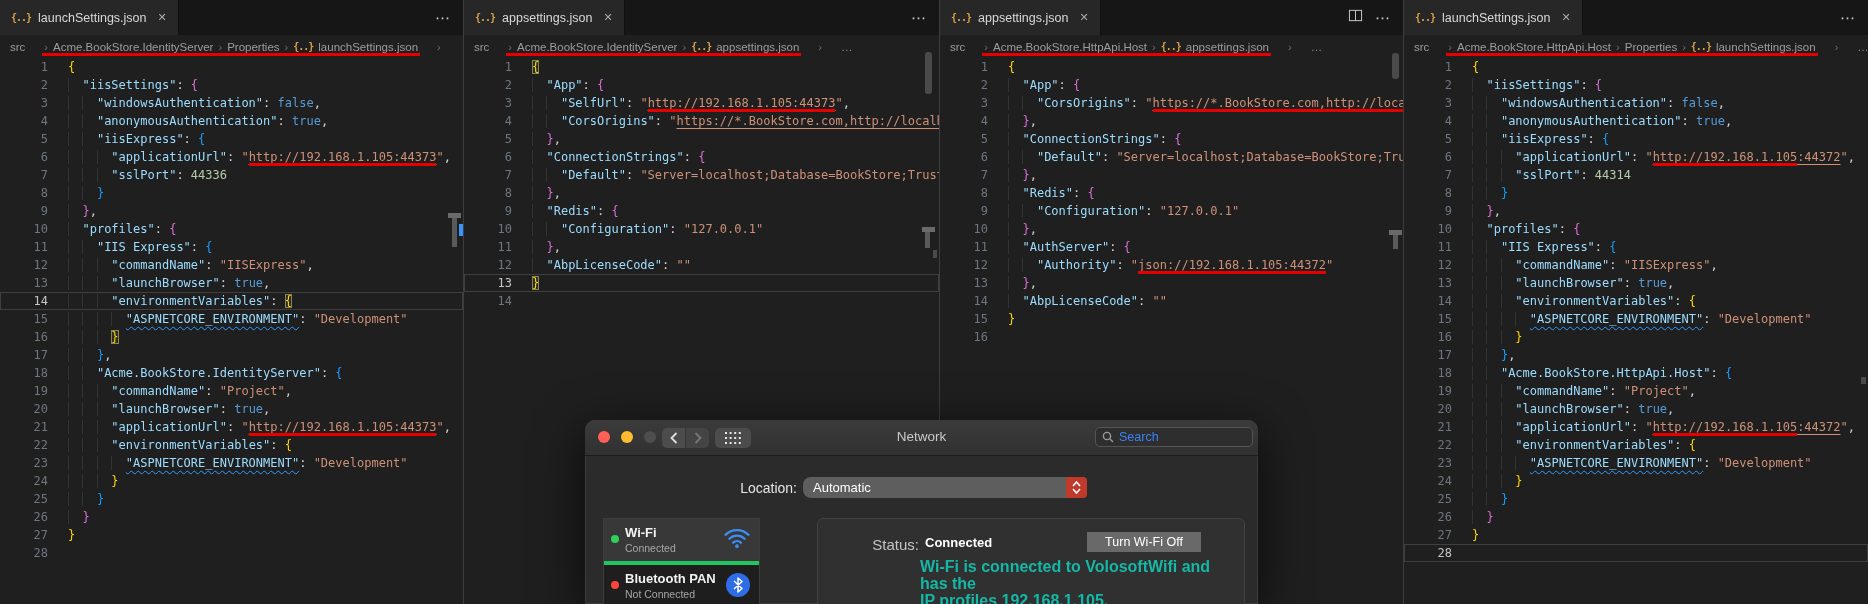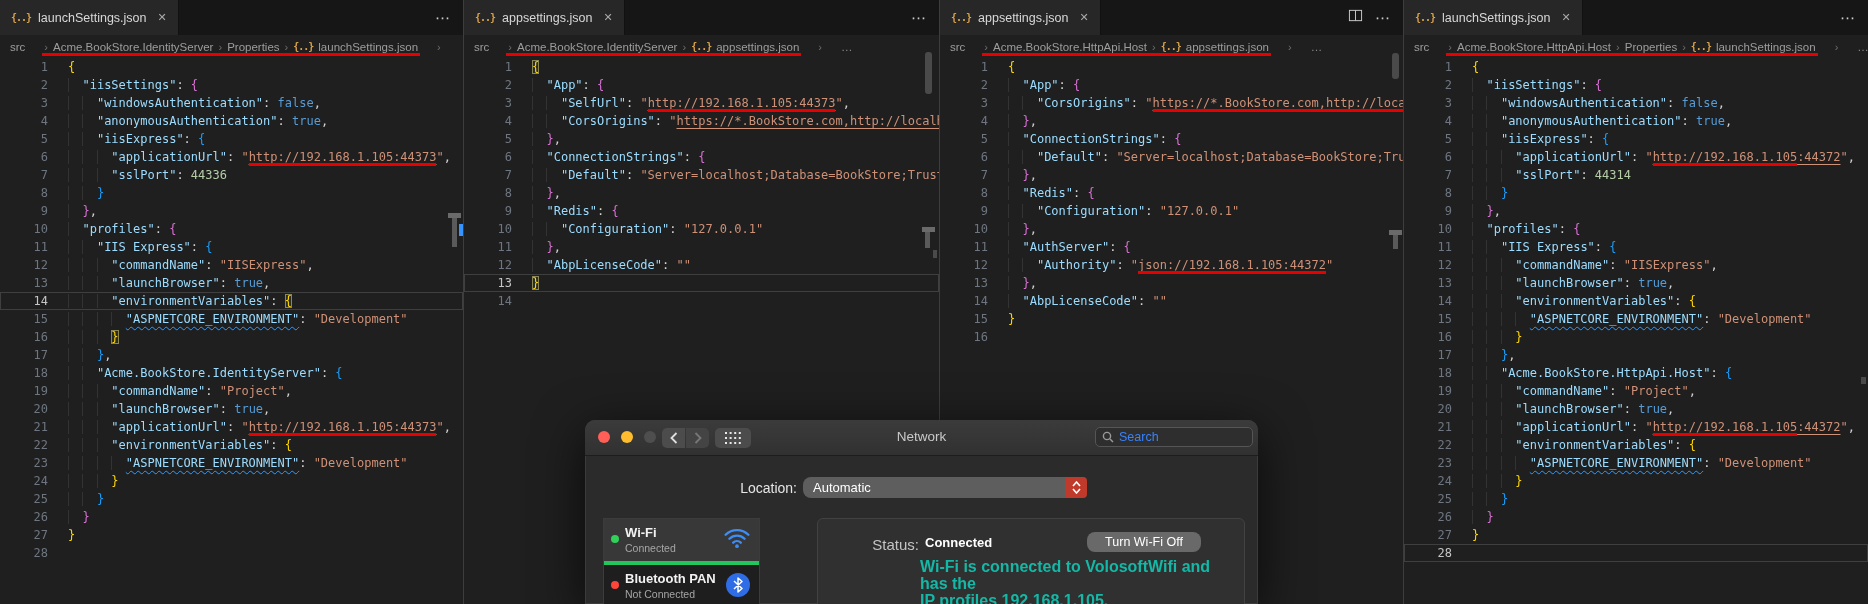--- a/index.html
+++ b/index.html
@@ -78,21 +78,21 @@
   .svcdot{position:absolute;left:7px;top:16px;width:8px;height:8px;border-radius:50%;}
   .svcdot.green{background:#30d158;} .svcdot.red{background:#ff453a;}
   .svcname{position:absolute;left:21px;top:6px;color:#f2f2f2;font-size:13px;font-weight:700;}
   .svcsub{position:absolute;left:21px;top:23px;color:#a6a6a6;font-size:10.5px;}
   .svcicon{position:absolute;right:9px;top:8px;}
   .btcircle{width:24px;height:24px;border-radius:50%;background:#2e6de5;display:flex;align-items:center;justify-content:center;}
   .detail{position:absolute;left:232px;top:98px;width:428px;height:120px;background:#303030;
           border:1px solid #424242;border-radius:6px;box-sizing:border-box;}
   .stlabel{position:absolute;left:0;top:17px;width:101px;text-align:right;color:#c4c4c4;font-size:15px;}
   .stvalue{position:absolute;left:107px;top:16px;color:#fff;font-size:13px;font-weight:700;}
-  .wifibtn{position:absolute;left:269px;top:13px;width:114px;height:20px;background:#696969;border-radius:8px;
+  .wifibtn{position:absolute;left:269px;top:13px;width:114px;height:20px;background:#696969;border-radius:0;
            color:#fff;font-size:12.5px;display:flex;align-items:center;justify-content:center;}
   .desc{position:absolute;left:102px;top:39px;width:300px;color:#14b8a6;font-size:16px;line-height:17px;font-weight:700;}
   .ipred{position:relative;}
   .ipred::after{content:"";position:absolute;left:0;right:0;bottom:-3px;height:3px;background:#e80000;}
 </style>
 </head>
 <body>
 
 <div class="screen">
 

